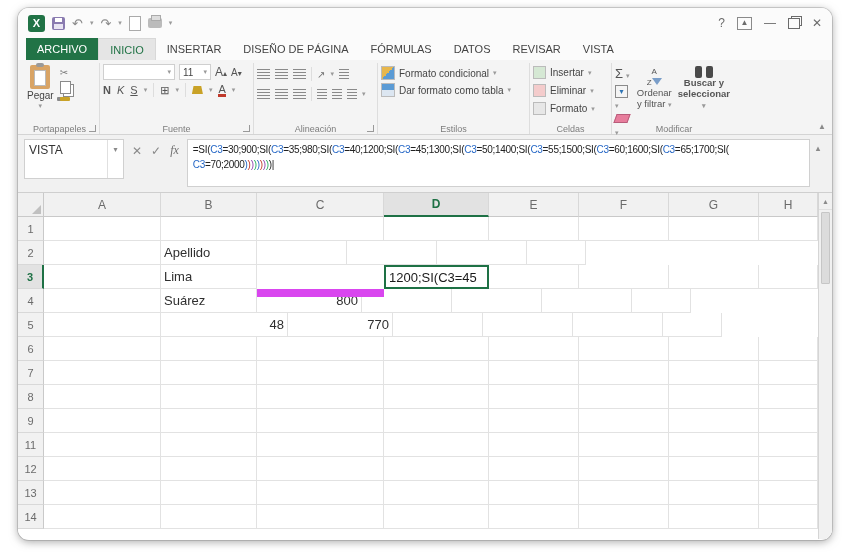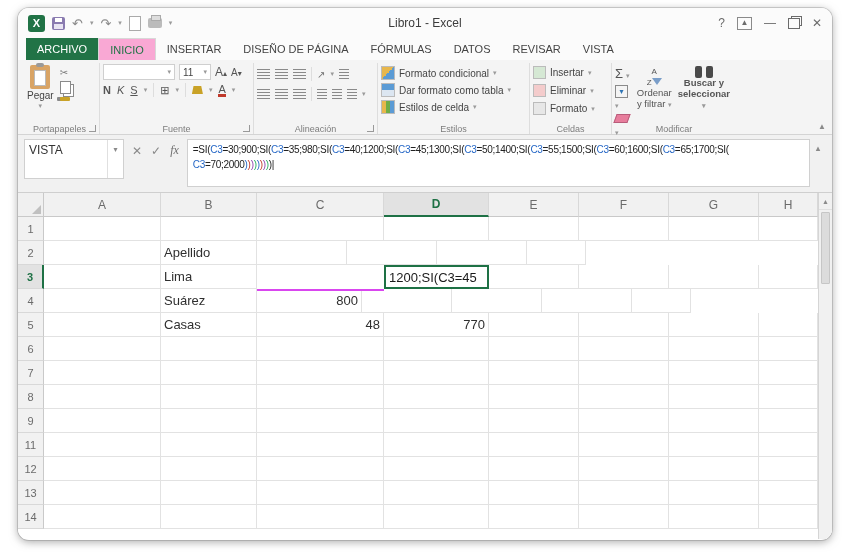--- a/index.html
+++ b/index.html
@@ -21,21 +21,21 @@
   .printic::before{content:"";position:absolute;left:3px;top:-3px;width:8px;height:4px;background:#ddd;border:1px solid #aaa;}
   .title{position:absolute;left:0;right:0;text-align:center;font-size:12px;color:#3c3c3c;}
   .winctrl{margin-left:auto;display:flex;gap:12px;align-items:center;color:#6b6b6b;font-size:12px;z-index:2;}
   .ribopt{width:13px;height:11px;border:1px solid #8a8a8a;font-size:8px;line-height:9px;text-align:center;color:#6b6b6b;}
   .restoreic{width:10px;height:9px;border:1px solid #6b6b6b;position:relative;background:#fbfbfb;}
   .restoreic::before{content:"";position:absolute;left:2px;top:-3px;width:9px;height:8px;border:1px solid #6b6b6b;z-index:-1;}
   
   .tabs{height:22px;display:flex;align-items:stretch;background:#fbfbfb;padding-left:8px;font-size:11px;}
   .tab{padding:0 11px;display:flex;align-items:center;color:#444;cursor:default;white-space:nowrap;}
   .tab.archivo{background:#217346;color:#fff;}
-  .tab.active{background:#f9a8d4;color:#217346;border:1px solid #d8d8d8;border-bottom:none;}
+  .tab.active{background:#e5e5e5;color:#217346;border:1px solid #d8d8d8;border-bottom:none;}
   .signin{margin-left:auto;display:flex;gap:7px;align-items:center;color:#444;padding-right:6px;font-size:11px;}
   .avatar{width:18px;height:18px;background:#a7a7a7;position:relative;overflow:hidden;border-radius:2px;}
   .avatar::before{content:"";position:absolute;left:5px;top:3px;width:8px;height:8px;border-radius:50%;background:#fff;}
   .avatar::after{content:"";position:absolute;left:2px;top:12px;width:14px;height:10px;border-radius:50% 50% 0 0;background:#fff;}
   
   .ribbon{height:75px;background:#f4f4f4;border-bottom:1px solid #d4d4d4;display:flex;position:relative;padding:3px 0 0 2px;box-sizing:border-box;}
   .group{position:relative;border-right:1px solid #ddd;padding:1px 3px 13px 3px;box-sizing:border-box;flex:none;}
   .glabel{position:absolute;bottom:0;left:0;right:0;text-align:center;font-size:9px;color:#7c7c7c;}
   .launcher{position:absolute;bottom:2px;right:3px;width:6px;height:6px;border-right:1px solid #999;border-bottom:1px solid #999;}
   .bigbtn{display:flex;flex-direction:column;align-items:center;font-size:10px;color:#444;gap:1px;padding:1px 4px;}
@@ -94,35 +94,34 @@
   .chead{flex:none;display:flex;align-items:center;justify-content:center;font-size:12px;color:#6b6b6b;background:#f1f1f1;
     border-right:1px solid #d8d8d8;border-bottom:1px solid #c9c9c9;box-sizing:border-box;}
   .chead.sel{background:#e2e2e2;color:#1e7145;font-weight:bold;border-bottom:2px solid #1e7145;}
   .rrow{display:flex;height:24px;}
   .rhead{width:26px;flex:none;display:flex;align-items:center;justify-content:center;font-size:11px;color:#6b6b6b;background:#f1f1f1;
     border-right:1px solid #c9c9c9;border-bottom:1px solid #d8d8d8;box-sizing:border-box;}
   .rhead.sel{color:#1e7145;font-weight:bold;background:#e2e2e2;border-right:2px solid #1e7145;}
   .cell{flex:none;border-right:1px solid #e2e2e2;border-bottom:1px solid #e2e2e2;font-size:13px;color:#2f2f2f;
     display:flex;align-items:center;padding:0 3px;white-space:nowrap;overflow:hidden;box-sizing:border-box;}
   .cell.num{justify-content:flex-end;}
-  .cell.ref{background:#aec1ee;border:1px solid #d946ef;color:#0c4a6e;position:relative;margin-top:24px;}
+  .cell.ref{background:#aec1ee;border:4px solid #d946ef;color:#0c4a6e;position:relative;margin-top:24px;}
   .cell.ref::before{content:"";position:absolute;left:0;top:0;width:4px;height:4px;background:#3a5fc0;}
   .cell.ref::after{content:"";position:absolute;right:0;bottom:0;width:4px;height:4px;background:#3a5fc0;}
   .cell.edit{border:2px solid #1e7145;background:#fff;color:#1a1a1a;}
   .vscroll{position:absolute;top:0;right:0;bottom:0;width:14px;background:#f1f1f1;border-left:1px solid #d5d5d5;box-sizing:border-box;}
   .vscroll .up{height:16px;display:flex;align-items:center;justify-content:center;color:#8a8a8a;font-size:7px;border-bottom:1px solid #e0e0e0;}
   .vscroll .thumb{margin:2px 2px;height:70px;background:#dcdcdc;border:1px solid #c6c6c6;border-radius:1px;}
 </style>
 </head>
 <body>
 
 <div class="win">
 
   <div class="titlebar">
-    <div class="title">Libro1 - Excel</div>
     <div class="qat">
       <div class="xlogo">X</div>
       <div class="saveic"></div>
       <span class="qico">↶</span>
         <span class="dd7">▾</span>
       <span class="qico">↷</span>
         <span class="dd7">▾</span>
       <div class="newdoc"></div>
       <div class="printic"></div>
       <span class="dd7">▾</span>
@@ -231,25 +230,20 @@
         <div class="styrow">
           <span class="styico"></span>
           <span>Formato condicional</span>
           <span class="dd7">▾</span>
         </div>
         <div class="styrow">
           <span class="styico" style="background:linear-gradient(#5b9bd5 0 50%,#dce6f1 50% 100%)"></span>
           <span>Dar formato como tabla</span>
           <span class="dd7">▾</span>
         </div>
-        <div class="styrow">
-          <span class="styico" style="background:linear-gradient(90deg,#e8b74c 0 33%,#70ad47 33% 66%,#5b9bd5 66% 100%)"></span>
-          <span>Estilos de celda</span>
-          <span class="dd7">▾</span>
-        </div>
       </div>
       <div class="glabel">Estilos</div>
     </div>
 
     <div class="group" style="width:82px">
       <div class="r2" style="gap:5px;padding-top:2px;">
         <div class="styrow">
           <span class="cellico" style="background:#d5e8d4"></span>
           <span>Insertar</span>
           <span class="dd7">▾</span>
@@ -359,21 +353,20 @@
           <div class="cell" style="width: 96px;">Suárez</div>
           <div class="cell num" style="width: 105px;">800</div>
           <div class="cell" style="width: 90px;"></div>
           <div class="cell" style="width: 90px;"></div>
           <div class="cell" style="width: 90px;"></div>
           <div class="cell" style="width: 59px;"></div>
         </div>
         <div class="rrow">
           <div class="rhead">5</div>
           <div class="cell" style="width: 117px;"></div>
-          <div class="cell" style="width: 96px;">Casas</div>
           <div class="cell num" style="width: 127px;">48</div>
           <div class="cell num" style="width: 105px;">770</div>
           <div class="cell" style="width: 90px;"></div>
           <div class="cell" style="width: 90px;"></div>
           <div class="cell" style="width: 90px;"></div>
           <div class="cell" style="width: 59px;"></div>
         </div>
         <div class="rrow">
           <div class="rhead">6</div>
           <div class="cell" style="width: 117px;"></div>

